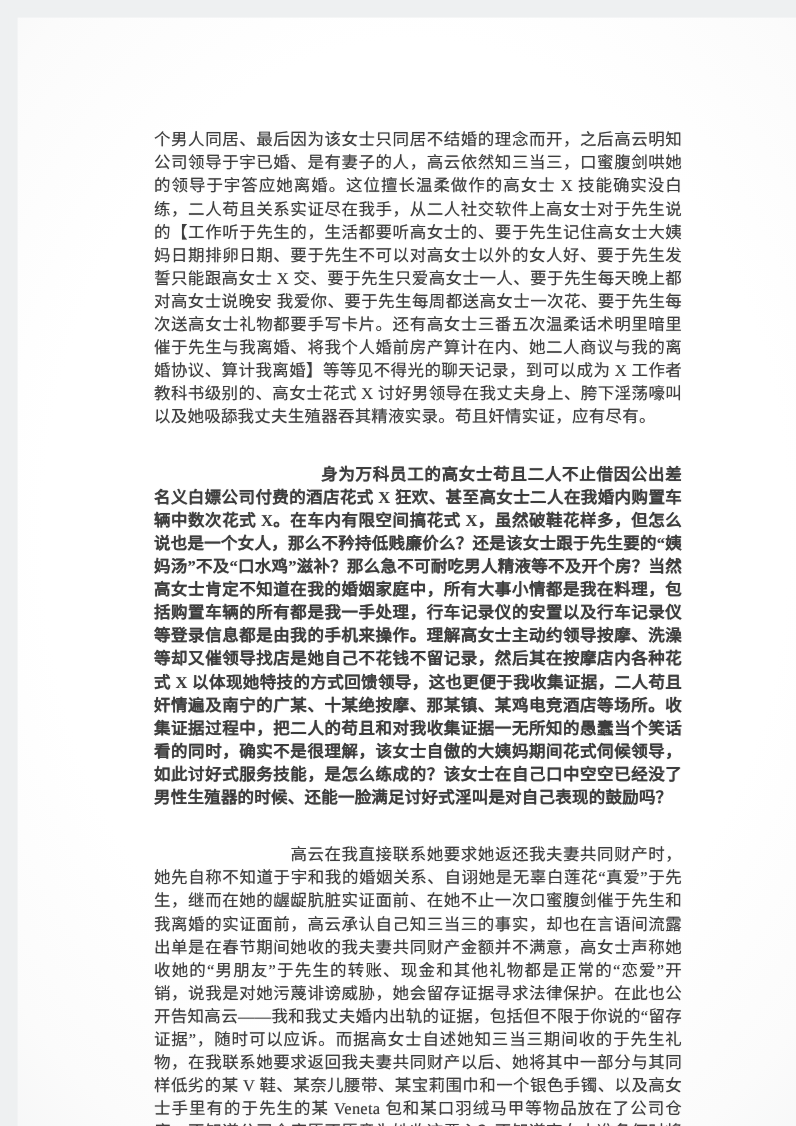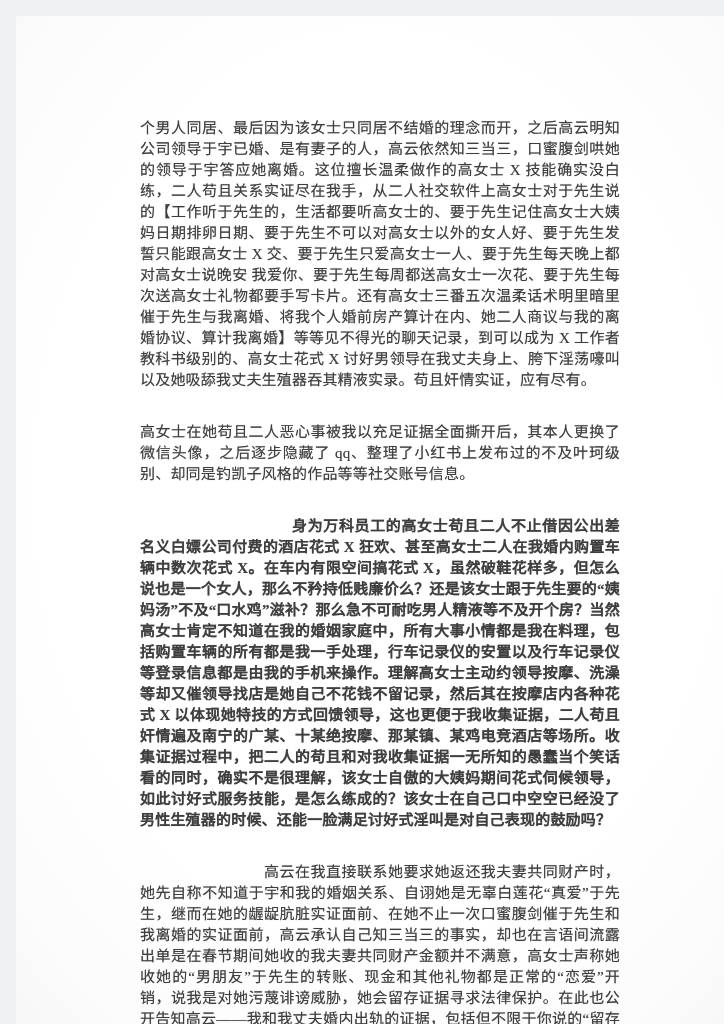--- a/index.html
+++ b/index.html
@@ -40,17 +40,16 @@
 
   .indent-deep { text-indent: 152px; font-weight: bold; }
   .indent-mid  { text-indent: 124px; }
 </style>
 </head>
 <body>
 
 <div class="page">
   <div class="text-block">
     <p class="para">个男人同居、最后因为该女士只同居不结婚的理念而开，之后高云明知公司领导于宇已婚、是有妻子的人，高云依然知三当三，口蜜腹剑哄她的领导于宇答应她离婚。这位擅长温柔做作的高女士 X 技能确实没白练，二人苟且关系实证尽在我手，从二人社交软件上高女士对于先生说的【工作听于先生的，生活都要听高女士的、要于先生记住高女士大姨妈日期排卵日期、要于先生不可以对高女士以外的女人好、要于先生发誓只能跟高女士 X 交、要于先生只爱高女士一人、要于先生每天晚上都对高女士说晚安 我爱你、要于先生每周都送高女士一次花、要于先生每次送高女士礼物都要手写卡片。还有高女士三番五次温柔话术明里暗里催于先生与我离婚、将我个人婚前房产算计在内、她二人商议与我的离婚协议、算计我离婚】等等见不得光的聊天记录，到可以成为 X 工作者教科书级别的、高女士花式 X 讨好男领导在我丈夫身上、胯下淫荡嚎叫以及她吸舔我丈夫生殖器吞其精液实录。苟且奸情实证，应有尽有。</p>
-    <p class="para">高女士在她苟且二人恶心事被我以充足证据全面撕开后，其本人更换了微信头像，之后逐步隐藏了 qq、整理了小红书上发布过的不及叶珂级别、却同是钓凯子风格的作品等等社交账号信息。</p>
     <p class="para indent-deep">身为万科员工的高女士苟且二人不止借因公出差名义白嫖公司付费的酒店花式 X 狂欢、甚至高女士二人在我婚内购置车辆中数次花式 X。在车内有限空间搞花式 X，虽然破鞋花样多，但怎么说也是一个女人，那么不矜持低贱廉价么？还是该女士跟于先生要的“姨妈汤”不及“口水鸡”滋补？那么急不可耐吃男人精液等不及开个房？当然高女士肯定不知道在我的婚姻家庭中，所有大事小情都是我在料理，包括购置车辆的所有都是我一手处理，行车记录仪的安置以及行车记录仪等登录信息都是由我的手机来操作。理解高女士主动约领导按摩、洗澡等却又催领导找店是她自己不花钱不留记录，然后其在按摩店内各种花式 X 以体现她特技的方式回馈领导，这也更便于我收集证据，二人苟且奸情遍及南宁的广某、十某绝按摩、那某镇、某鸡电竞酒店等场所。收集证据过程中，把二人的苟且和对我收集证据一无所知的愚蠢当个笑话看的同时，确实不是很理解，该女士自傲的大姨妈期间花式伺候领导，如此讨好式服务技能，是怎么练成的？该女士在自己口中空空已经没了男性生殖器的时候、还能一脸满足讨好式淫叫是对自己表现的鼓励吗？</p>
     <p class="para indent-mid">高云在我直接联系她要求她返还我夫妻共同财产时，她先自称不知道于宇和我的婚姻关系、自诩她是无辜白莲花“真爱”于先生，继而在她的龌龊肮脏实证面前、在她不止一次口蜜腹剑催于先生和我离婚的实证面前，高云承认自己知三当三的事实，却也在言语间流露出单是在春节期间她收的我夫妻共同财产金额并不满意，高女士声称她收她的“男朋友”于先生的转账、现金和其他礼物都是正常的“恋爱”开销，说我是对她污蔑诽谤威胁，她会留存证据寻求法律保护。在此也公开告知高云——我和我丈夫婚内出轨的证据，包括但不限于你说的“留存证据”，随时可以应诉。而据高女士自述她知三当三期间收的于先生礼物，在我联系她要求返回我夫妻共同财产以后、她将其中一部分与其同样低劣的某 V 鞋、某奈儿腰带、某宝莉围巾和一个银色手镯、以及高女士手里有的于先生的某 Veneta 包和某口羽绒马甲等物品放在了公司仓库，不知道公司仓库愿不愿意为她收这恶心？不知道高女士准备何时将她自己知三当三舔走</p>
   </div>
 </div>
 
 </body></html>

